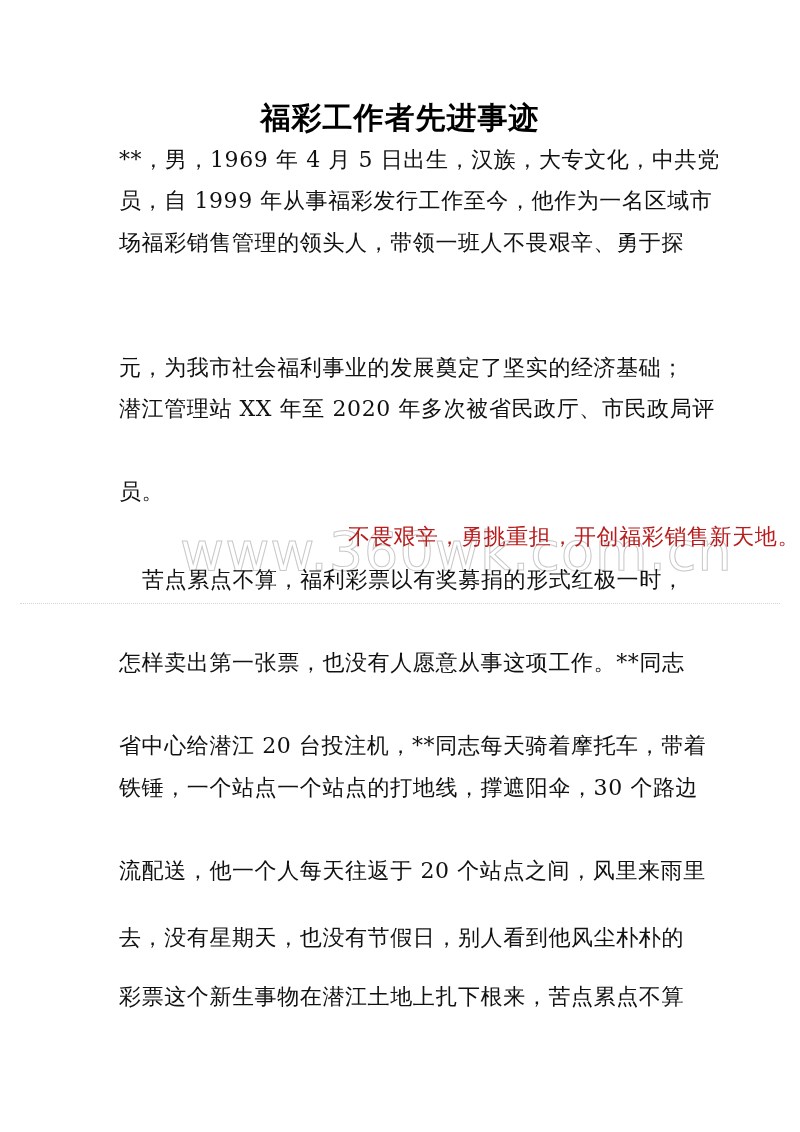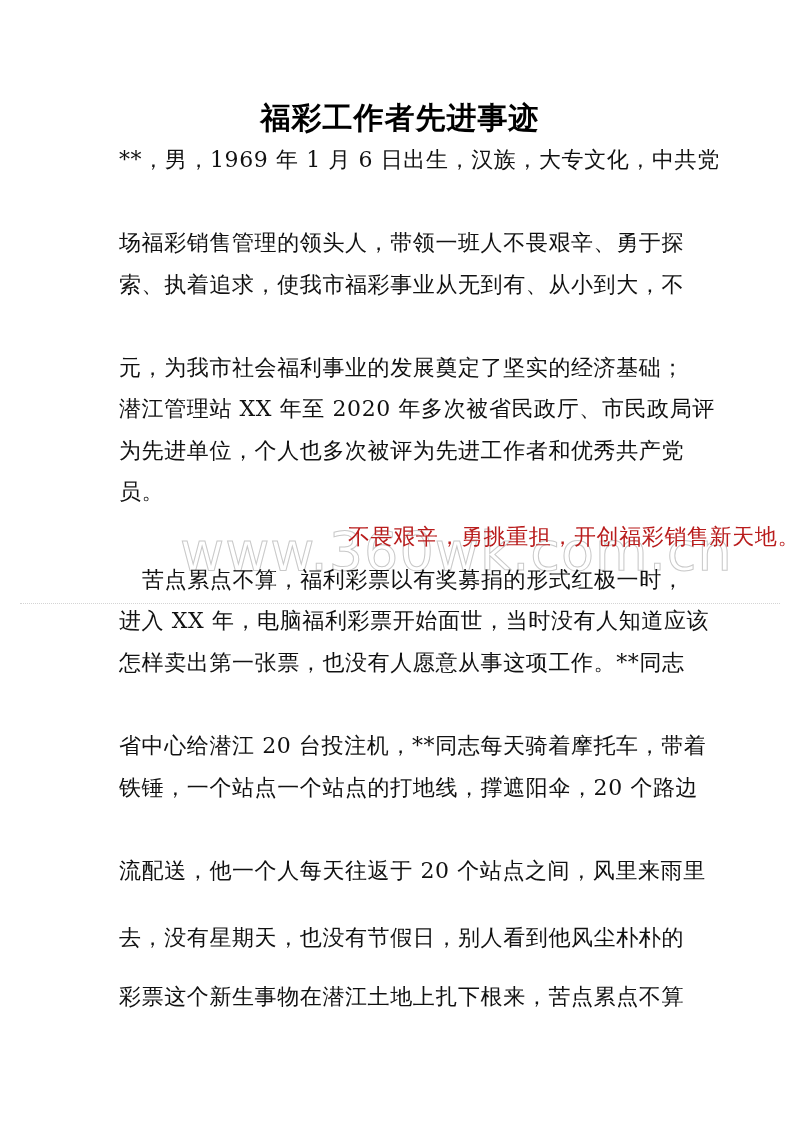--- a/index.html
+++ b/index.html
@@ -85,32 +85,30 @@
 <body>
 
 <div class="page">
 
   <div class="watermark">www.360wk.com.cn</div>
   <div class="divider"></div>
 
   <div class="text-layer">
     <div class="title">福彩工作者先进事迹</div>
 
-    <div class="line" style="top:145px">**，男，1969 年 1 月 6 日出生，汉族，大专文化，中共党</div>
+    <div class="line" style="top:145px">**，男，1969 年 4 月 5 日出生，汉族，大专文化，中共党</div>
+    <div class="line" style="top:186px">员，自 1999 年从事福彩发行工作至今，他作为一名区域市</div>
     <div class="line" style="top:228px">场福彩销售管理的领头人，带领一班人不畏艰辛、勇于探</div>
-    <div class="line" style="top:270px">索、执着追求，使我市福彩事业从无到有、从小到大，不</div>
     <div class="line" style="top:353px">元，为我市社会福利事业的发展奠定了坚实的经济基础；</div>
     <div class="line" style="top:394px">潜江管理站 XX 年至 2020 年多次被省民政厅、市民政局评</div>
-    <div class="line" style="top:436px">为先进单位，个人也多次被评为先进工作者和优秀共产党</div>
     <div class="line" style="top:477px">员。</div>
 
     <div class="subheading" style="top:522px">不畏艰辛，勇挑重担，开创福彩销售新天地。</div>
 
     <div class="line" style="top:565px; left:142px">苦点累点不算，福利彩票以有奖募捐的形式红极一时，</div>
-    <div class="line" style="top:606px">进入 XX 年，电脑福利彩票开始面世，当时没有人知道应该</div>
     <div class="line" style="top:648px">怎样卖出第一张票，也没有人愿意从事这项工作。**同志</div>
     <div class="line" style="top:731px">省中心给潜江 20 台投注机，**同志每天骑着摩托车，带着</div>
-    <div class="line" style="top:773px">铁锤，一个站点一个站点的打地线，撑遮阳伞，20 个路边</div>
+    <div class="line" style="top:773px">铁锤，一个站点一个站点的打地线，撑遮阳伞，30 个路边</div>
     <div class="line" style="top:856px">流配送，他一个人每天往返于 20 个站点之间，风里来雨里</div>
     <div class="line" style="top:923px">去，没有星期天，也没有节假日，别人看到他风尘朴朴的</div>
     <div class="line" style="top:982px">彩票这个新生事物在潜江土地上扎下根来，苦点累点不算</div>
   </div>
 </div>
 
 </body></html>

